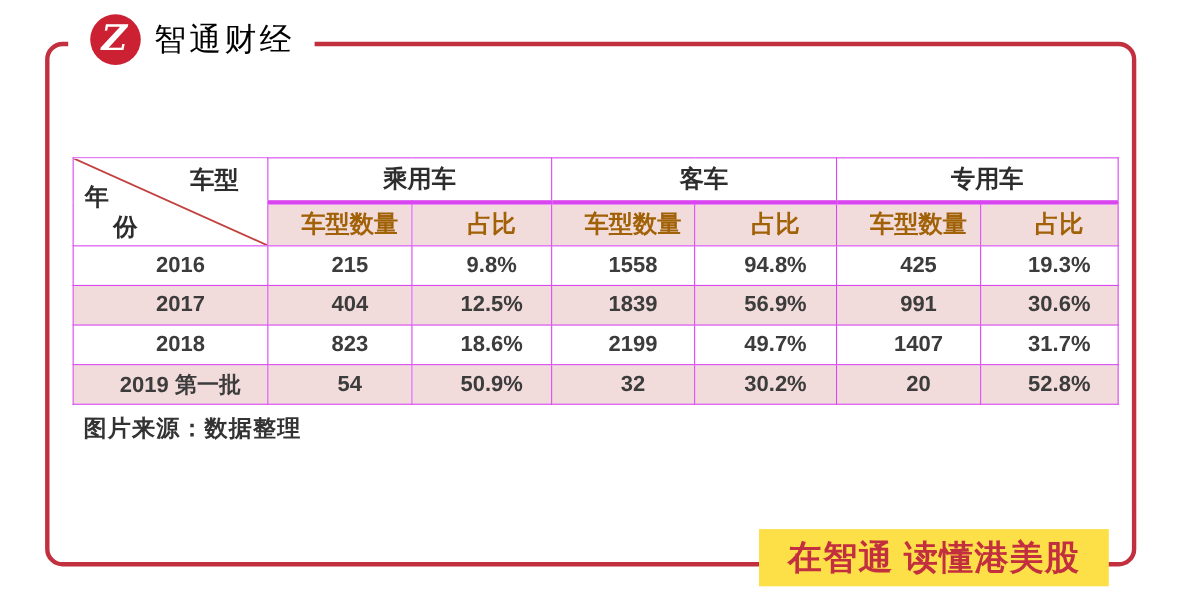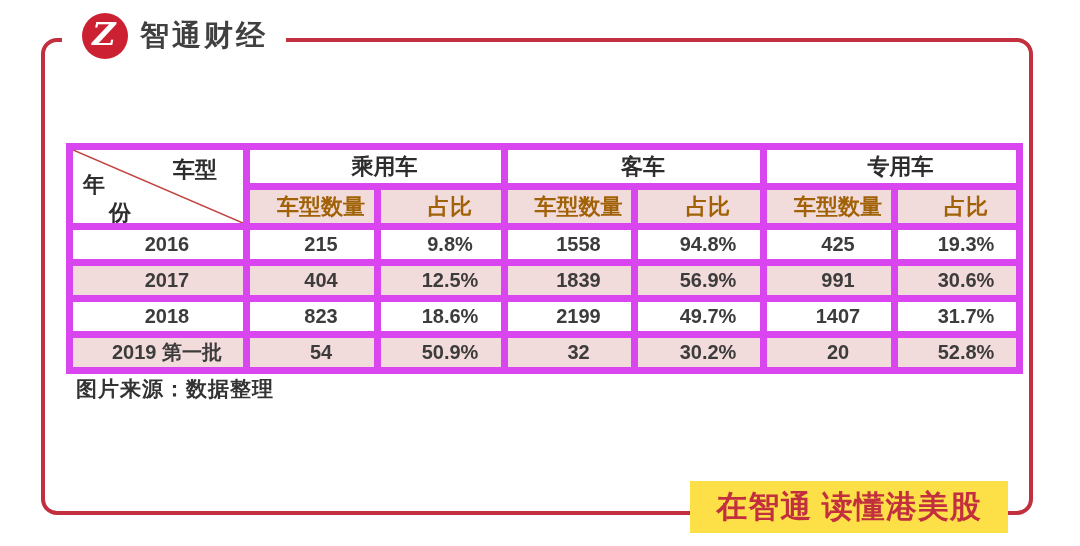--- a/index.html
+++ b/index.html
@@ -22,30 +22,30 @@
   }
   .logo {
     width: 46px; height: 46px; border-radius: 50%; background: #cc2133;
     display: flex; align-items: center; justify-content: center; flex: 0 0 auto;
   }
   .logo-z {
     color: #ffffff; font-family: "DejaVu Serif", serif; font-style: italic;
     font-weight: 700; font-size: 32px; line-height: 1; transform: translate(-1px, -2px);
   }
   .brand-title {
-    font-size: 29px; font-weight: 700; color: #404040; letter-spacing: 3px; white-space: nowrap;
+    font-size: 29px; font-weight: 400; color: #000000; letter-spacing: 3px; white-space: nowrap;
   }
 
   
   table.data-table {
     position: absolute; left: 66px; top: 143px; width: 950px;
     border-collapse: collapse; table-layout: fixed;
   }
   table.data-table td {
-    border: 7px solid #d946ef; text-align: center; vertical-align: middle;
+    border: 1px solid #d946ef; text-align: center; vertical-align: middle;
     color: #3c3c3c; overflow: hidden; white-space: nowrap; padding-left: 18px;
   }
   tr.h1 td { height: 40px; font-size: 22px; font-weight: 600; color: #2d2d2d; background: #ffffff; }
   tr.h1 td.group { border-bottom-width: 4px; }
   tr.h2 td { height: 40px; font-size: 22px; font-weight: 600; color: #a16207; background: #f2dcdb; }
   tr.data td { height: 36px; font-size: 20px; font-weight: 600; text-align: center; }
   tr.row-white td { background: #ffffff; }
   tr.row-pink td { background: #f2dcdb; }
 
   

